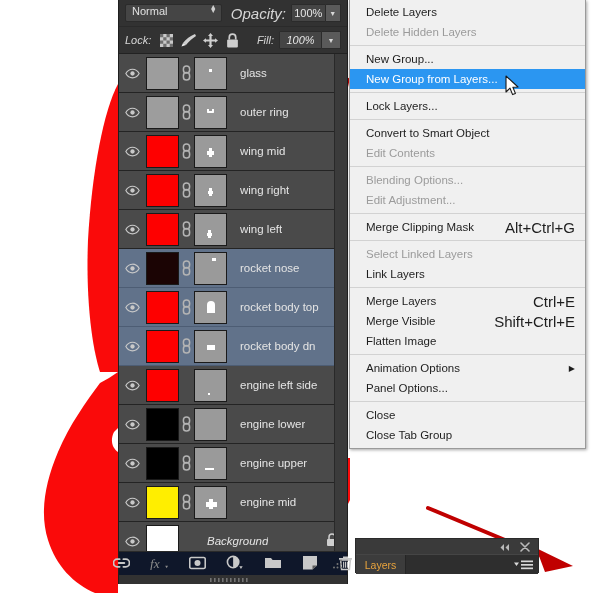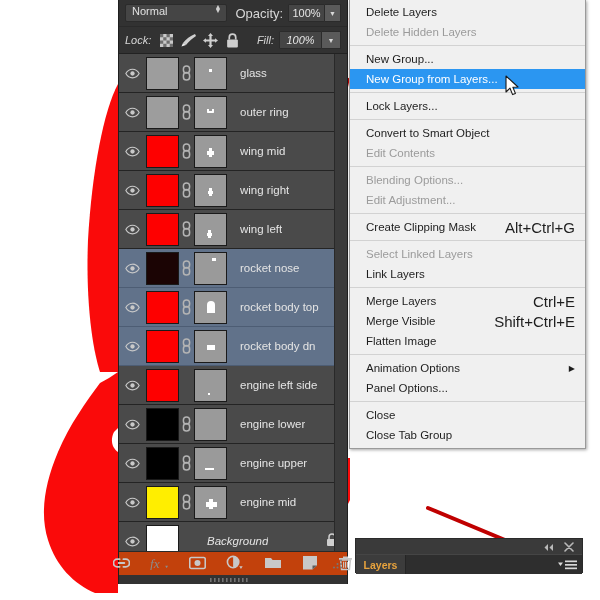--- a/index.html
+++ b/index.html
@@ -29,21 +29,21 @@
     border-bottom:1px solid #2a2a2a;
   }
   .blend-select{
     width:118px;height:18px;background:#454545;
     border:1px solid #2b2b2b;border-radius:2px;
     display:flex;align-items:flex-start;justify-content:space-between;
     padding:0 4px 0 6px;box-sizing:border-box;
     color:#e0e0e0;font-size:11px;
   }
   .spin{display:flex;flex-direction:column;line-height:4px;font-size:7px;color:#cfcfcf;}
-  .opacity-label{margin-left:9px;color:#d6d6d6;font-size:13px;}
+  .opacity-label{margin-left:9px;color:#d6d6d6;font-size:15px;font-style:italic;}
   .numfield{
     width:43px;height:18px;background:#454545;border:1px solid #2b2b2b;
     display:flex;align-items:center;justify-content:center;
     color:#e6e6e6;font-size:11px;box-sizing:border-box;margin-left:5px;border-radius:1px;
   }
   .drop-btn{
     width:19px;height:18px;background:#5a5a5a;border:1px solid #2b2b2b;border-left:none;
     display:flex;align-items:center;justify-content:center;color:#d8d8d8;font-size:7px;
     box-sizing:border-box;
   }
@@ -86,21 +86,21 @@
 
   
   .panel-gutter{
     position:absolute;right:0;top:54px;width:13px;height:507px;background:#3b3b3b;
     border-left:1px solid #292929;box-sizing:border-box;
   }
 
   
   .ps-bottom{
     position:absolute;left:0;bottom:9px;width:228px;height:23px;
-    background:#c2410c;border-top:1px solid #2a2a2a;
+    background:#0f172a;border-top:1px solid #2a2a2a;
     display:flex;align-items:center;justify-content:center;gap:20px;
   }
   .ps-grip{
     position:absolute;left:0;bottom:0;width:228px;height:9px;background:#323232;
     display:flex;align-items:center;justify-content:center;
   }
   .grip-dots{width:46px;height:4px;opacity:.75;}
 
   
   .ctxmenu{
@@ -118,22 +118,22 @@
   .mi.hl{background:#2b96f1;color:#ffffff;text-align:center;}
   .mi .sc{margin-left:auto;font-size:15px;}
   .mi .arr{margin-left:auto;font-size:8px;}
   .msep{height:1px;background:#d2d2d2;margin:3px 0;}
 
   
   .cursor{position:absolute;left:505px;top:75px;width:16px;height:22px;}
 
   
   .mini-panel{
-    position:absolute;left:355px;top:538px;width:228px;height:35px;
-    background:#3a3a3a;border:1px solid #2a2a2a;box-sizing:border-box;font-weight:bold;
+    position:absolute;left:355px;top:538px;width:184px;height:35px;
+    background:#3a3a3a;border:1px solid #2a2a2a;box-sizing:border-box;
   }
   .mini-top{
     height:15px;display:flex;align-items:center;justify-content:flex-end;
     gap:9px;padding-right:8px;background:#3a3a3a;
   }
   .mini-tabs{
     height:19px;display:flex;align-items:stretch;background:#292929;
     border-top:1px solid #454545;
   }
   .mini-tab{
@@ -581,21 +581,21 @@
       </div>
       <div class="msep"></div>
       <div class="mi dis">
         <span>Blending Options...</span>
       </div>
       <div class="mi dis">
         <span>Edit Adjustment...</span>
       </div>
       <div class="msep"></div>
       <div class="mi">
-        <span>Create Clipping Mask</span>
+        <span>Merge Clipping Mask</span>
         <span class="sc">Alt+Ctrl+G</span>
       </div>
       <div class="msep"></div>
       <div class="mi dis">
         <span>Select Linked Layers</span>
       </div>
       <div class="mi">
         <span>Link Layers</span>
       </div>
       <div class="msep"></div>

